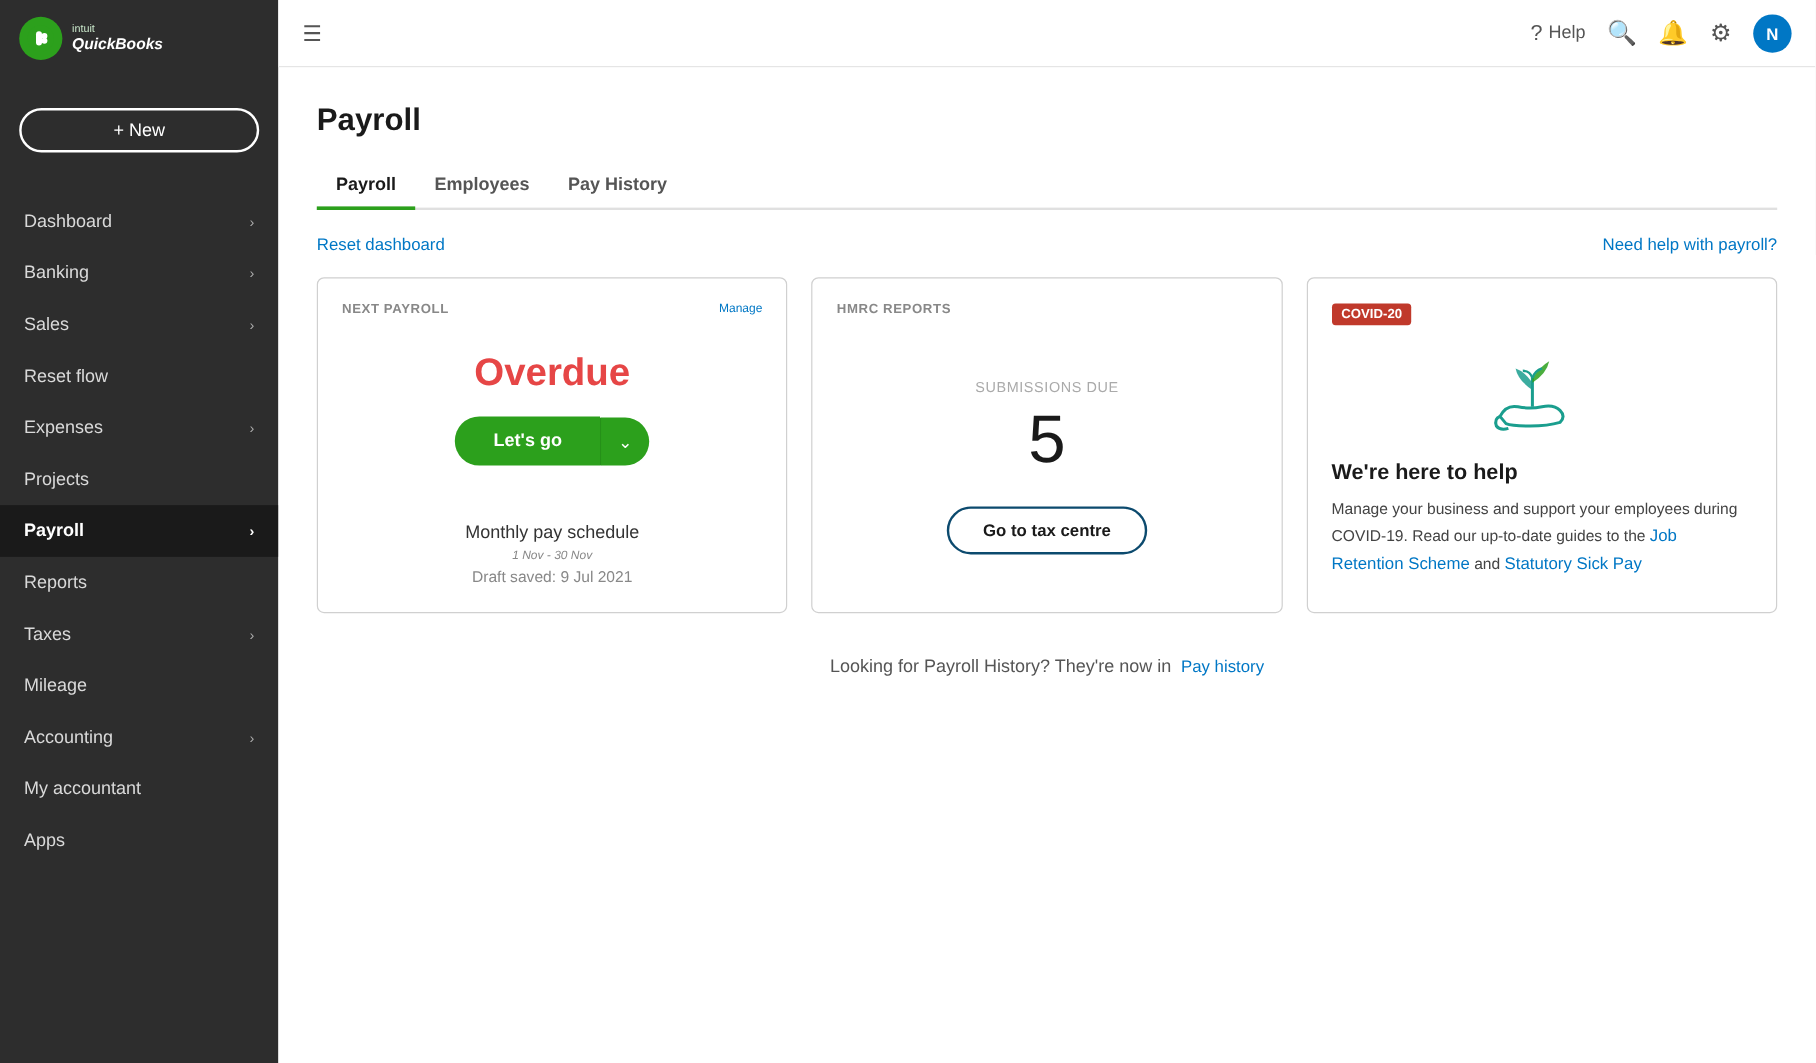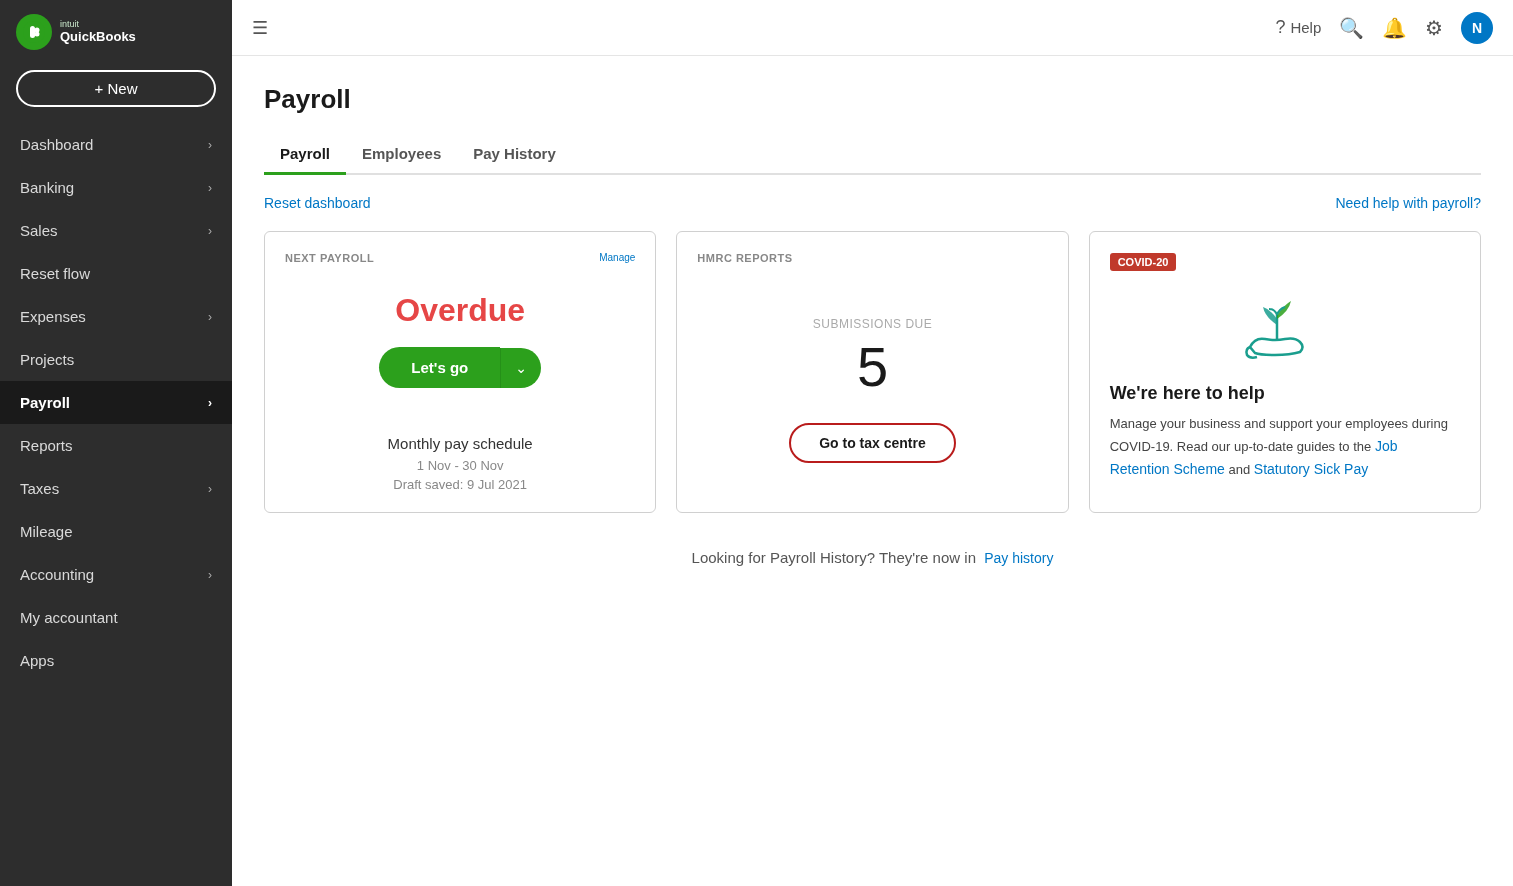--- a/index.html
+++ b/index.html
@@ -7,36 +7,37 @@
 
     
     #sidebar {
       width: 232px;
       min-width: 232px;
       background: #2d2d2d;
       color: #fff;
       display: flex;
       flex-direction: column;
       height: 100%;
+      gap: 20px;
     }
     #sidebar-header {
       padding: 14px 16px 12px;
       display: flex;
       align-items: center;
       gap: 8px;
     }
     .qb-logo {
       width: 36px; height: 36px;
       background: #2ca01c;
       border-radius: 50%;
       display: flex; align-items: center; justify-content: center;
       flex-shrink: 0;
     }
     .intuit-text { font-size: 9px; color: #c8e6c9; font-weight: 400; }
-    .quickbooks-text { font-size: 13px; color: #fff; font-weight: 700; }
+    .quickbooks-text { font-size: 13px; color: #fff; font-weight: 700; font-style: italic; }
     .logo-wordmark { display: flex; flex-direction: column; line-height: 1.1; }
 
     #new-button-wrap { padding: 8px 16px 16px; }
     #new-button {
       width: 100%;
       background: transparent;
       border: 2px solid #fff;
       border-radius: 20px;
       color: #fff;
       font-size: 15px;
@@ -190,23 +191,24 @@
     .pay-schedule {
       text-align: center;
       font-size: 15px;
       color: #333;
       font-weight: 500;
       margin-bottom: 6px;
       margin-top: 47px;
     }
     .pay-date {
       text-align: center;
-      font-size: 13px;
+      font-size: 10px;
       color: #888;
       margin-bottom: 4px;
+      font-style: italic;
     }
     .draft-saved {
       text-align: center;
       font-size: 13px;
       color: #888;
     }
 
     
     .hmrc-center {
       display: flex; flex-direction: column; align-items: center;
@@ -224,21 +226,21 @@
     .submissions-count {
       font-size: 56px;
       font-weight: 400;
       color: #1a1a1a;
       text-align: center;
       line-height: 1;
       margin-bottom: 28px;
     }
     .tax-centre-btn {
       background: transparent;
-      border: 2px solid #b91c1c;
+      border: 2px solid #0c4a6e;
       border-radius: 25px;
       padding: 10px 28px;
       font-size: 14px;
       font-weight: 600;
       color: #1a1a1a;
       cursor: pointer;
     }
 
     
     .covid-badge {

